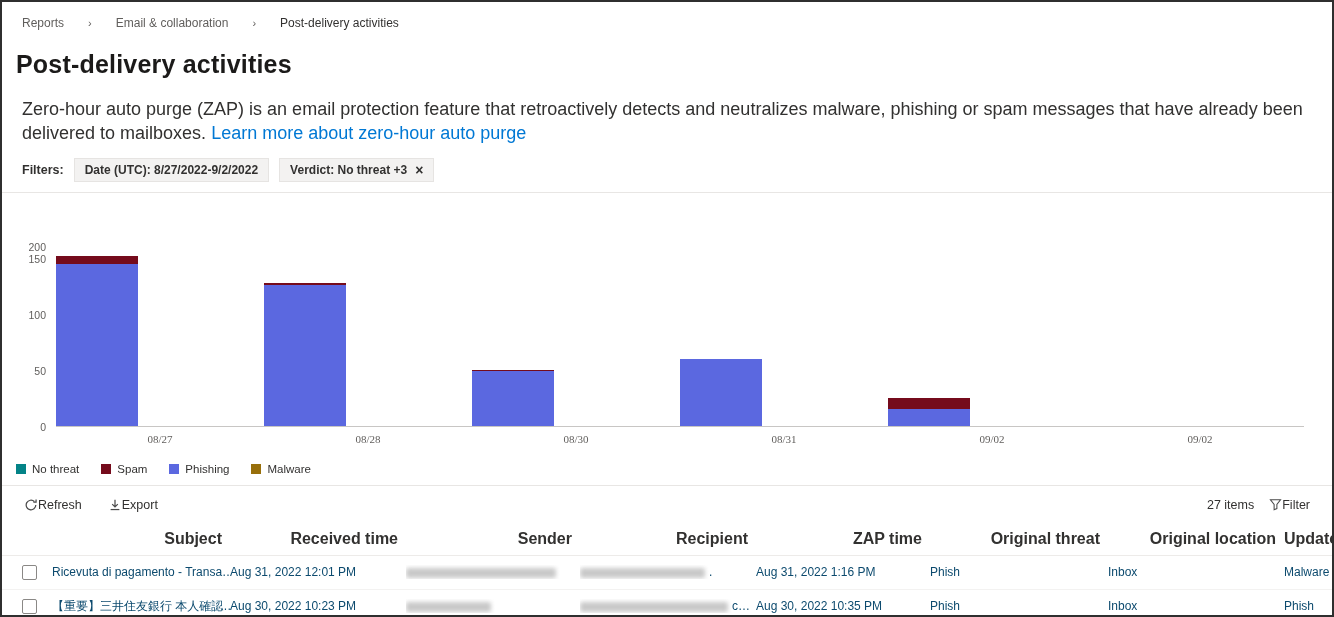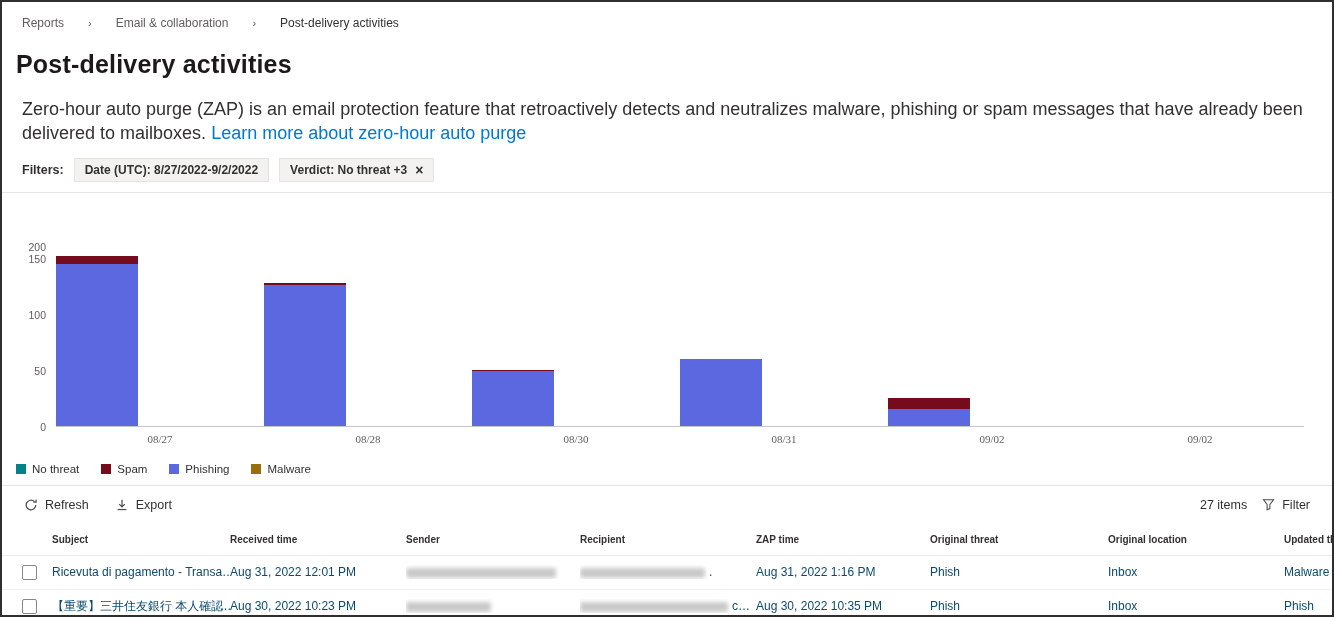--- a/index.html
+++ b/index.html
@@ -33,26 +33,26 @@
   .cat { flex: 1; position: relative; height: 100%; display: flex; justify-content: flex-start; align-items: flex-end; font-family: Liberation Serif, serif; }
   .stack { width: 82px; height: 100%; display: flex; flex-direction: column-reverse; }
   .seg { width: 100%; }
   .xlabel { position: absolute; bottom: -19px; width: 100%; text-align: center; font-size: 11px; color: #605e5c; }
   
   .legend { margin: 14px 0 0 14px; display: flex; gap: 22px; align-items: center; }
   .legend-item { display: flex; align-items: center; gap: 6px; font-size: 11.5px; color: #323130; cursor: pointer; }
   .swatch { width: 10px; height: 10px; display: inline-block; }
   
   .toolbar { height: 38px; display: flex; align-items: center; padding: 0 22px 0 22px; font-size: 12.5px; }
-  .tool-btn { display: flex; align-items: center; gap: 7px; margin-right: 26px; cursor: pointer; color: #323130; }
+  .tool-btn { display: flex; align-items: center; gap: 0; margin-right: 26px; cursor: pointer; color: #323130; }
   .toolbar .spacer { flex: 1; }
   .items-count { color: #323130; margin-right: 15px; }
   
   .grid-row { display: grid; grid-template-columns: 30px 178px 176px 174px 176px 174px 178px 176px minmax(50px,1fr); align-items: center; padding-left: 20px; }
-  .thead { height: 32px; font-size: 10px; font-weight: 700; color: #323130; border-bottom: 1px solid #edebe9; }
+  .thead { height: 32px; font-size: 16px; font-weight: 700; color: #323130; border-bottom: 1px solid #edebe9; text-align: right; }
   .thead .th { white-space: nowrap; overflow: hidden; padding-right: 8px; cursor: pointer; }
   .trow { height: 34px; font-size: 12px; color: #0c4a6e; border-bottom: 1px solid #f3f2f1; cursor: pointer; }
   .td { white-space: nowrap; overflow: hidden; padding-right: 10px; }
   .checkbox { width: 15px; height: 15px; border: 1px solid #8a8886; border-radius: 2px; background: #fff; cursor: pointer; }
   .redacted { display: inline-block; height: 10px; background: #c9c9c9; border-radius: 2px; filter: blur(2px); vertical-align: middle; margin-right: 4px; }
   svg { display: block; }
 </style>
 </head>
 <body>
 

